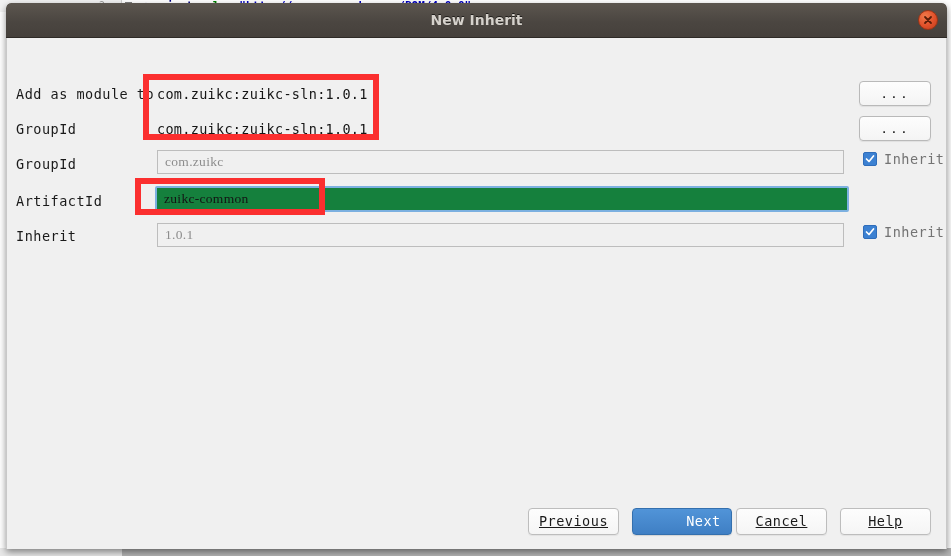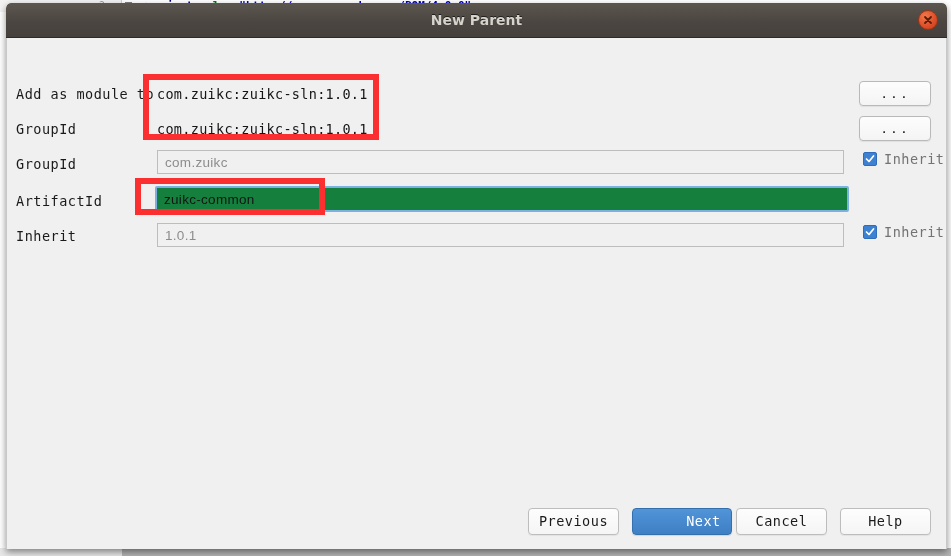--- a/index.html
+++ b/index.html
@@ -141,21 +141,21 @@
     font-family: "DejaVu Sans Mono", monospace;
     font-size: 13.5px;
     color: #141414;
     white-space: nowrap;
     letter-spacing: 0.3px;
   }
 
   .text-field {
     position: absolute;
     box-sizing: border-box;
-    font-family: Liberation Sans, sans-serif;
+    font-family: Liberation Serif, serif;
     font-size: 13.5px;
     letter-spacing: 0.3px;
     padding: 0 7px;
     outline: none;
   }
   .field-disabled {
     background: #f0f0f0;
     border: 1px solid #bdbdbd;
     color: #8d8d8d;
   }
@@ -236,20 +236,21 @@
     font-size: 13.5px;
     letter-spacing: 0.5px;
     border-radius: 4px;
     cursor: pointer;
   }
   .btn-normal {
     background: linear-gradient(to bottom, #fdfdfd 0%, #f5f5f5 100%);
     border: 1px solid #bdbdbd;
     color: #1a1a1a;
     box-shadow: 0 1px 1px rgba(0,0,0,0.06);
+    text-decoration: underline;
   }
   .btn-default {
     background: linear-gradient(to bottom, #5194d8 0%, #3f7fc4 100%);
     border: 1px solid #3470ae;
     color: #ffffff;
     box-shadow: 0 1px 1px rgba(0,0,0,0.12);
     padding-left: 43px;
   }
 </style>
 </head>
@@ -261,21 +262,21 @@
   </div>
   <div id="ide-gutter">2</div>
   <div id="ide-fold-box"></div>
   <div id="ide-bottom-strip"></div>
   <div id="ide-bottom-left"></div>
 </div>
 
 <div id="dialog-window">
 
   <div id="title-bar">
-    <div id="title-text">New Parent</div>
+    <div id="title-text">New Inherit</div>
     <div id="close-button">
       <svg width="10" height="10" viewBox="0 0 10 10" aria-hidden="true">
         <path d="M2,2 L8,8 M8,2 L2,8" stroke="#5a1c08" stroke-width="1.8" stroke-linecap="round" fill="none"></path>
       </svg>
     </div>
   </div>
 
   <div id="dialog-body">
 
     <div class="form-label" style="left:9px; top:48px;">Add as module to</div>

